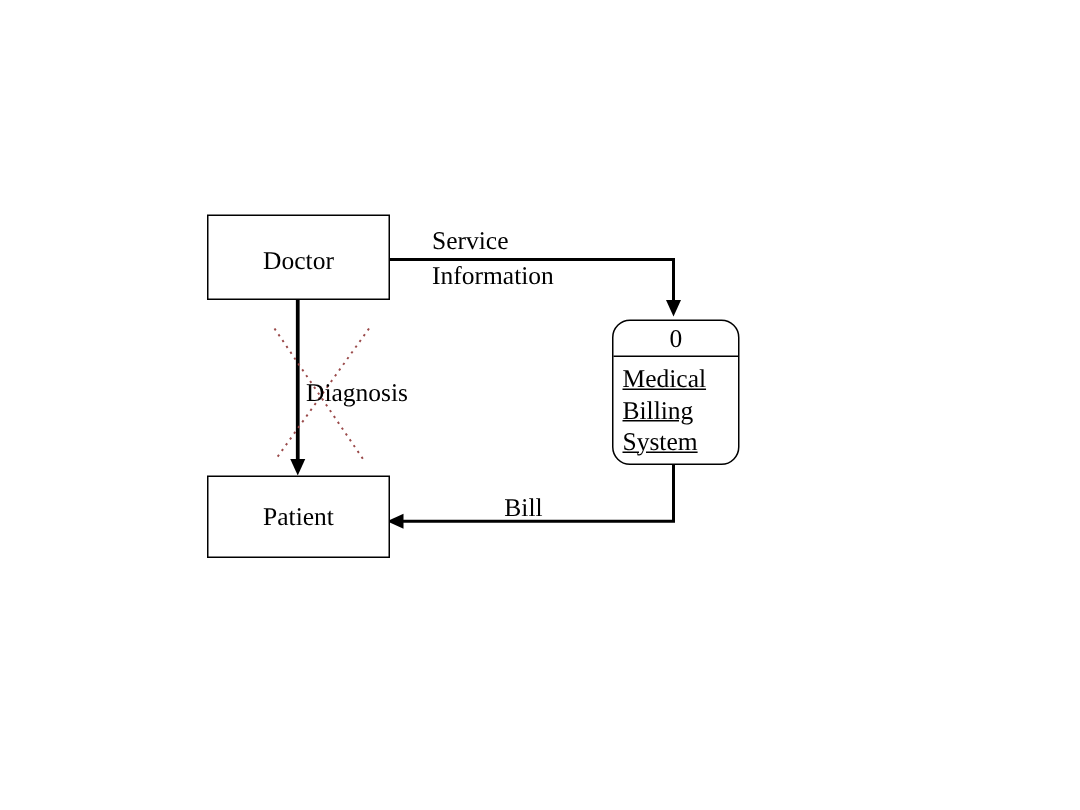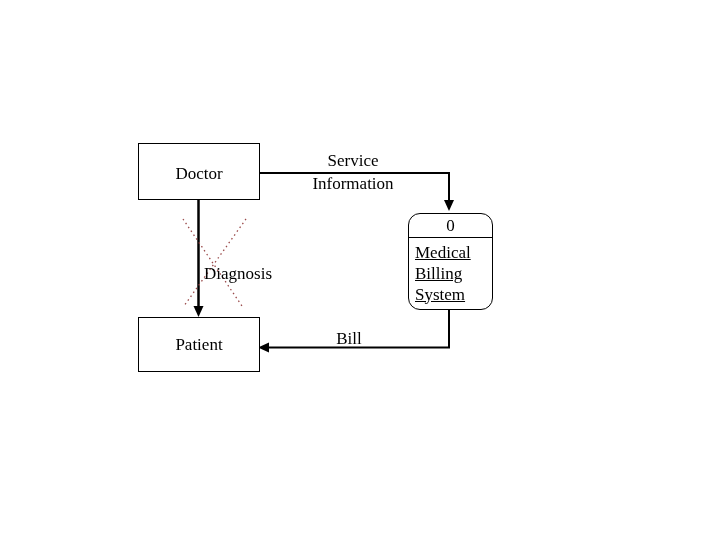--- a/index.html
+++ b/index.html
@@ -63,24 +63,24 @@
     text-decoration: underline;
   }
   .flow-label {
     position: absolute;
     font-size: 17px;
     white-space: normal;
   }
   .flow-label.service {
     left: 288px; top: 149px;
     width: 130px;
-    text-align: center;
+    text-align: left;
     line-height: 23px;
   }
-  .flow-label.diagnosis { left: 204px; top: 264px; }
+  .flow-label.diagnosis { left: 204px; top: 252px; }
   .flow-label.bill {
     left: 319px; top: 329px;
     width: 60px;
     text-align: center;
     font-family: Liberation Serif, serif;
   }
 </style>
 </head>
 <body>
 

